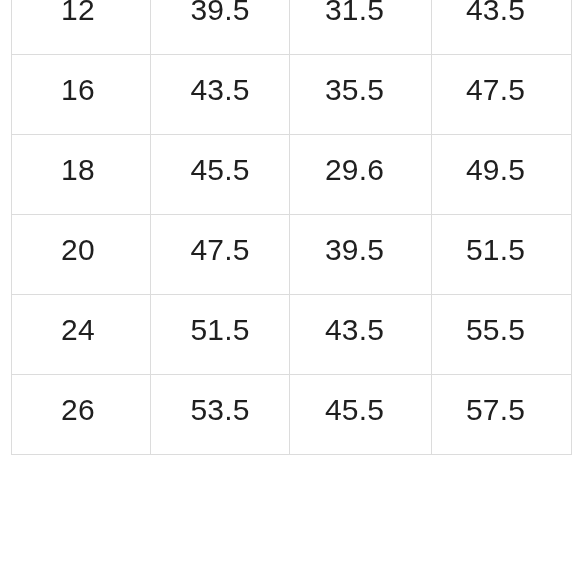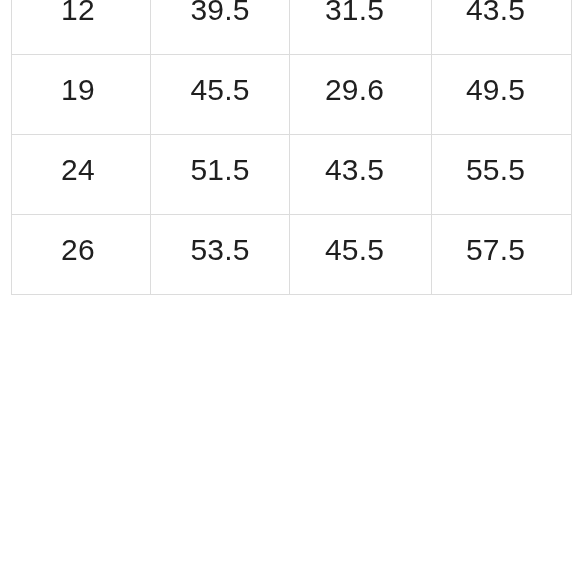--- a/index.html
+++ b/index.html
@@ -82,28 +82,40 @@
       <tbody>
 
         <tr>
           <td class="col-1">12</td>
           <td class="col-2">39.5</td>
           <td class="col-3">31.5</td>
           <td class="col-4">43.5</td>
         </tr>
 
 
+        <tr>
+          <td class="col-1">16</td>
+          <td class="col-2">43.5</td>
+          <td class="col-3">35.5</td>
+          <td class="col-4">47.5</td>
+        </tr>
 
         <tr>
-          <td class="col-1">19</td>
+          <td class="col-1">18</td>
           <td class="col-2">45.5</td>
           <td class="col-3">29.6</td>
           <td class="col-4">49.5</td>
         </tr>
 
+        <tr>
+          <td class="col-1">20</td>
+          <td class="col-2">47.5</td>
+          <td class="col-3">39.5</td>
+          <td class="col-4">51.5</td>
+        </tr>
 
 
         <tr>
           <td class="col-1">24</td>
           <td class="col-2">51.5</td>
           <td class="col-3">43.5</td>
           <td class="col-4">55.5</td>
         </tr>
 
         <tr>

